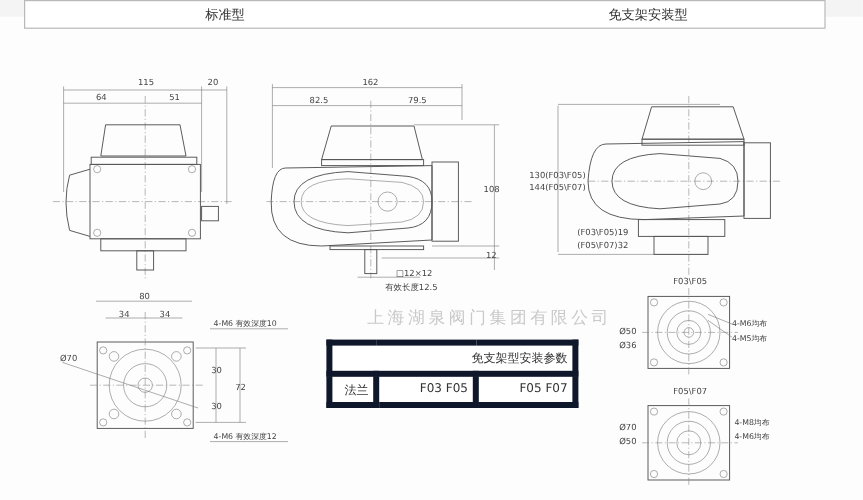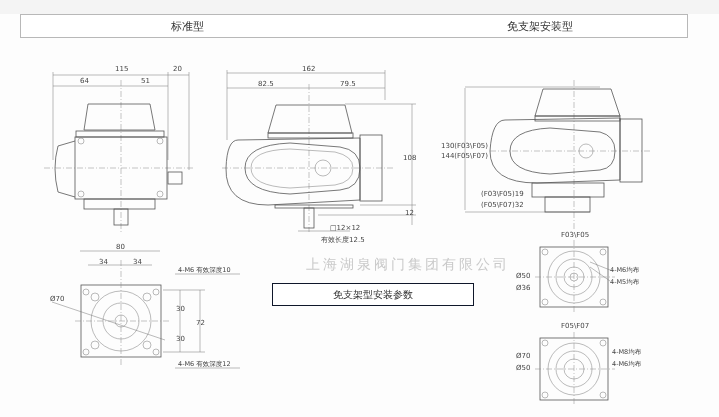--- a/index.html
+++ b/index.html
@@ -1,27 +1,27 @@
 <!DOCTYPE html>
 <html><head>
 <meta charset="utf-8">
 <style>
   html, body { margin:0; padding:0; background:#fdfdfd; }
   body { width:719px; height:417px; position:relative; overflow:hidden; font-family:"DejaVu Sans", sans-serif; color:#333; }
   .topband { position:absolute; left:0; top:0; width:719px; height:14px; background:#f4f4f4; }
-  .header { position:absolute; left:20px; top:14px; width:668px; height:24px; border:1px solid #b8b8b8; background:#fff; box-sizing:border-box; }
+  .header { position:absolute; left:20px; top:0; width:668px; height:24px; border:1px solid #b8b8b8; background:#fff; box-sizing:border-box; }
   .header .h { position:absolute; top:4px; font-size:11px; color:#333; }
   svg { position:absolute; left:0; top:0; }
   svg text { font-family:"DejaVu Sans", sans-serif; fill:#444; }
   .l { stroke:#555; stroke-width:0.8; fill:none; }
   .t { stroke:#777; stroke-width:0.5; fill:none; }
   .c { stroke:#888; stroke-width:0.5; fill:none; stroke-dasharray:6 2 1 2; }
   .watermark { position:absolute; left:270px; top:256px; font-size:14px; color:#c9c9c9; letter-spacing:3px; font-family:"DejaVu Serif", serif;margin-left:36px; }
   table.params { position:absolute; left:272px; top:283px; border-collapse:collapse; font-size:10px; background:#fff; }
-  table.params td { border:1px solid #0f172a; text-align:center; height:21px; padding:0 4px; color:#333; }
+  table.params td { border:5px solid #0f172a; text-align:right; height:21px; padding:0 4px; color:#333; }
   .sq { display:inline-block; width:8px; height:8px; border:1px solid #444; vertical-align:-1px; margin-right:1px; }
 </style>
 </head>
 <body>
 
 <div class="topband"></div>
 <div class="header">
   <span class="h" style="left:150px">标准型</span>
   <span class="h" style="left:486px">免支架安装型</span>
 </div>
@@ -180,14 +180,19 @@
   </g>
 </svg>
 
 <div class="watermark">上海湖泉阀门集团有限公司</div>
 
 <table class="params">
   <tbody>
       <tr>
     <td colspan="3" style="width:192px">免支架型安装参数</td>
   </tr>
+  <tr>
+    <td>法兰</td>
+    <td style="width:70px">F03  F05</td>
+    <td style="width:70px">F05  F07</td>
+  </tr>
 </tbody>
   </table>
 
 </body></html>

